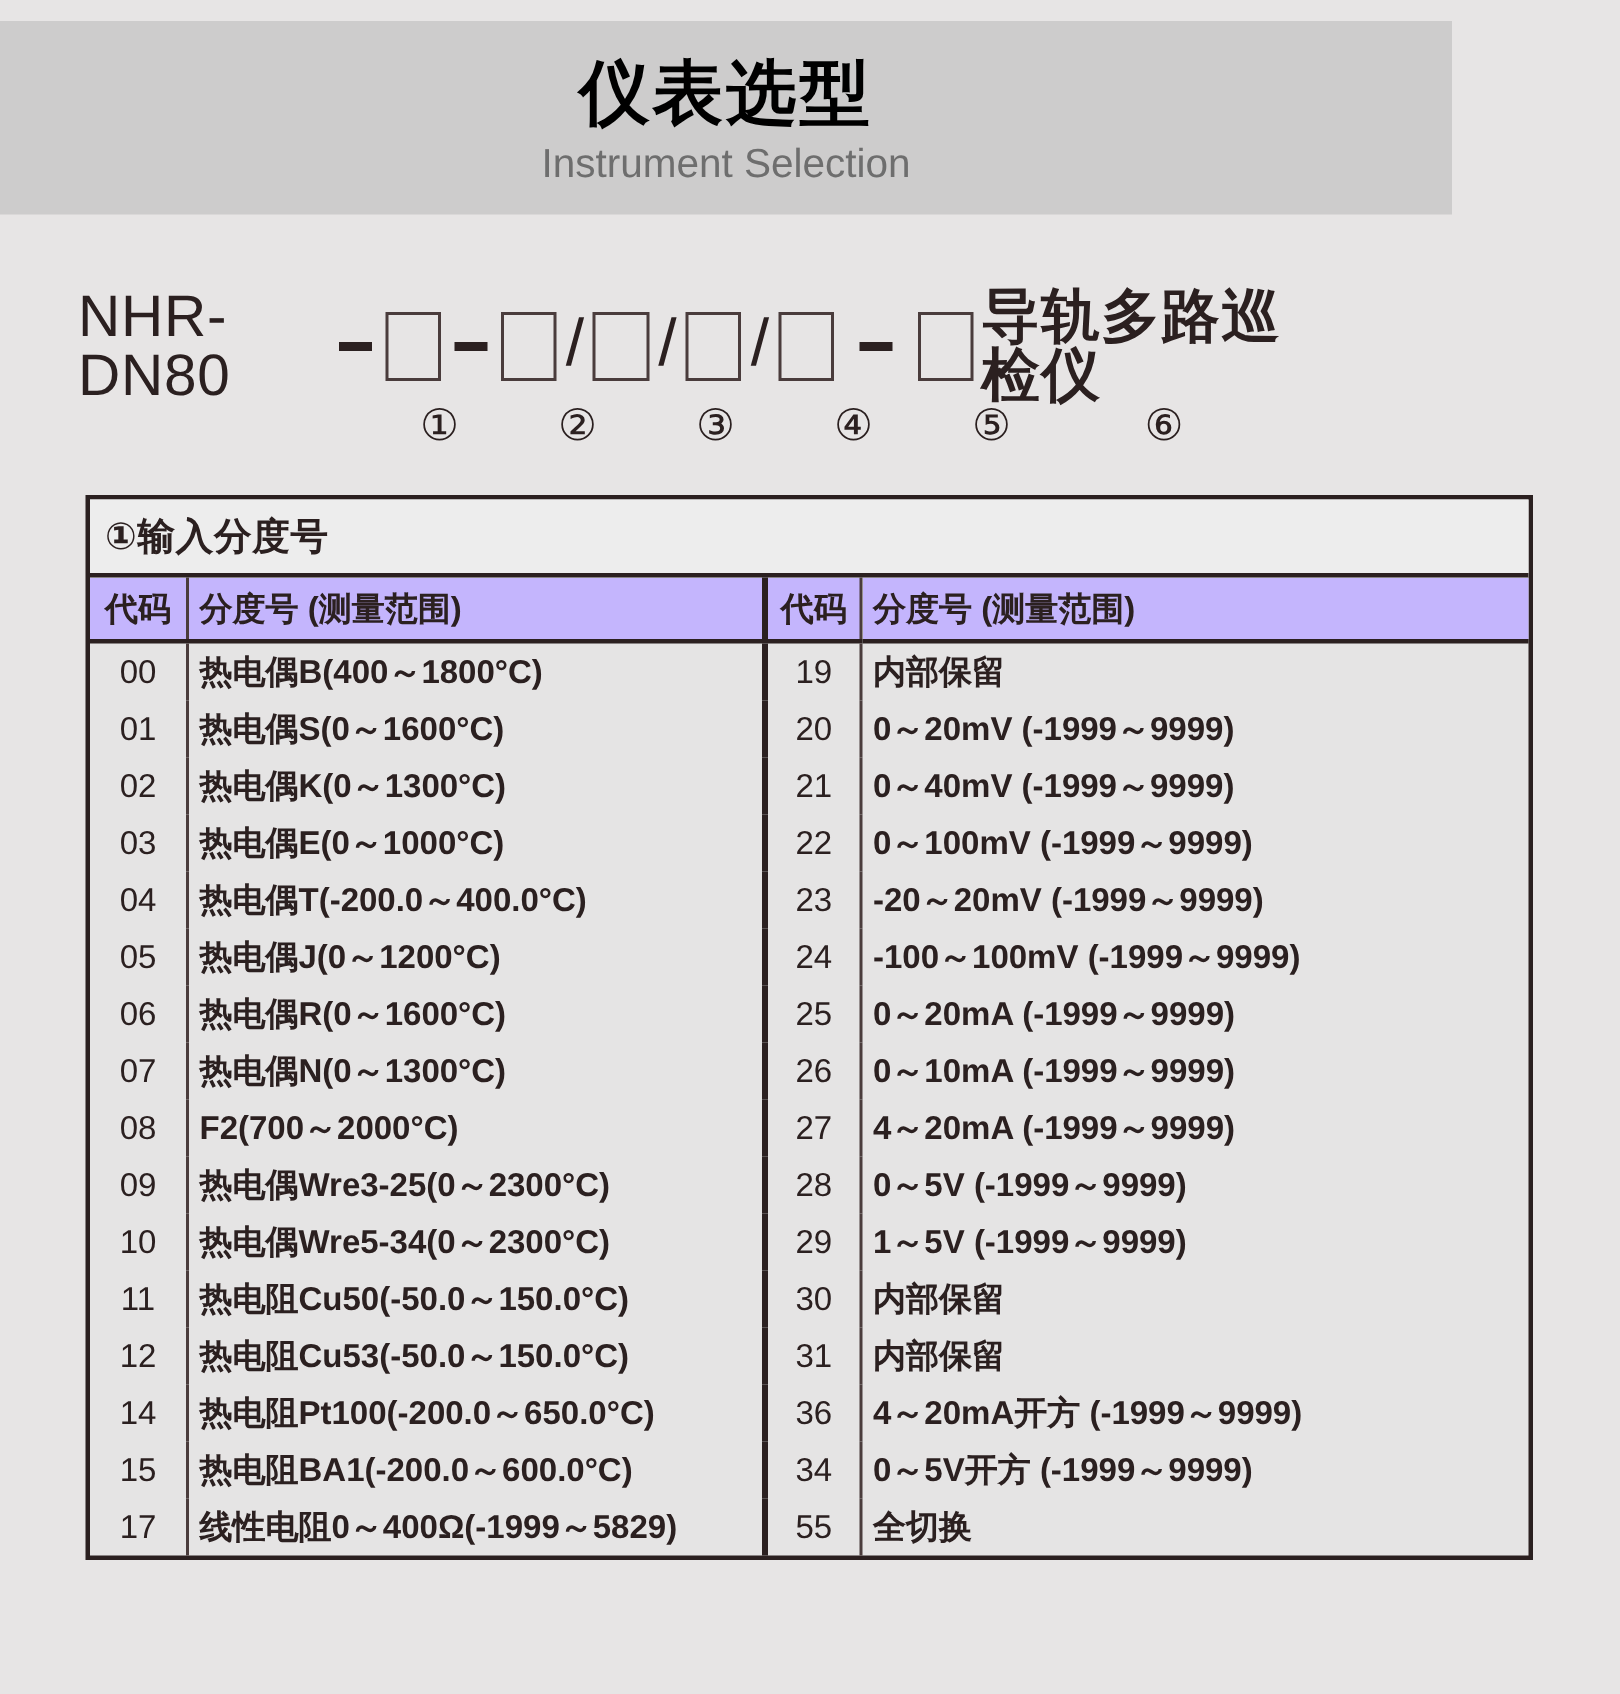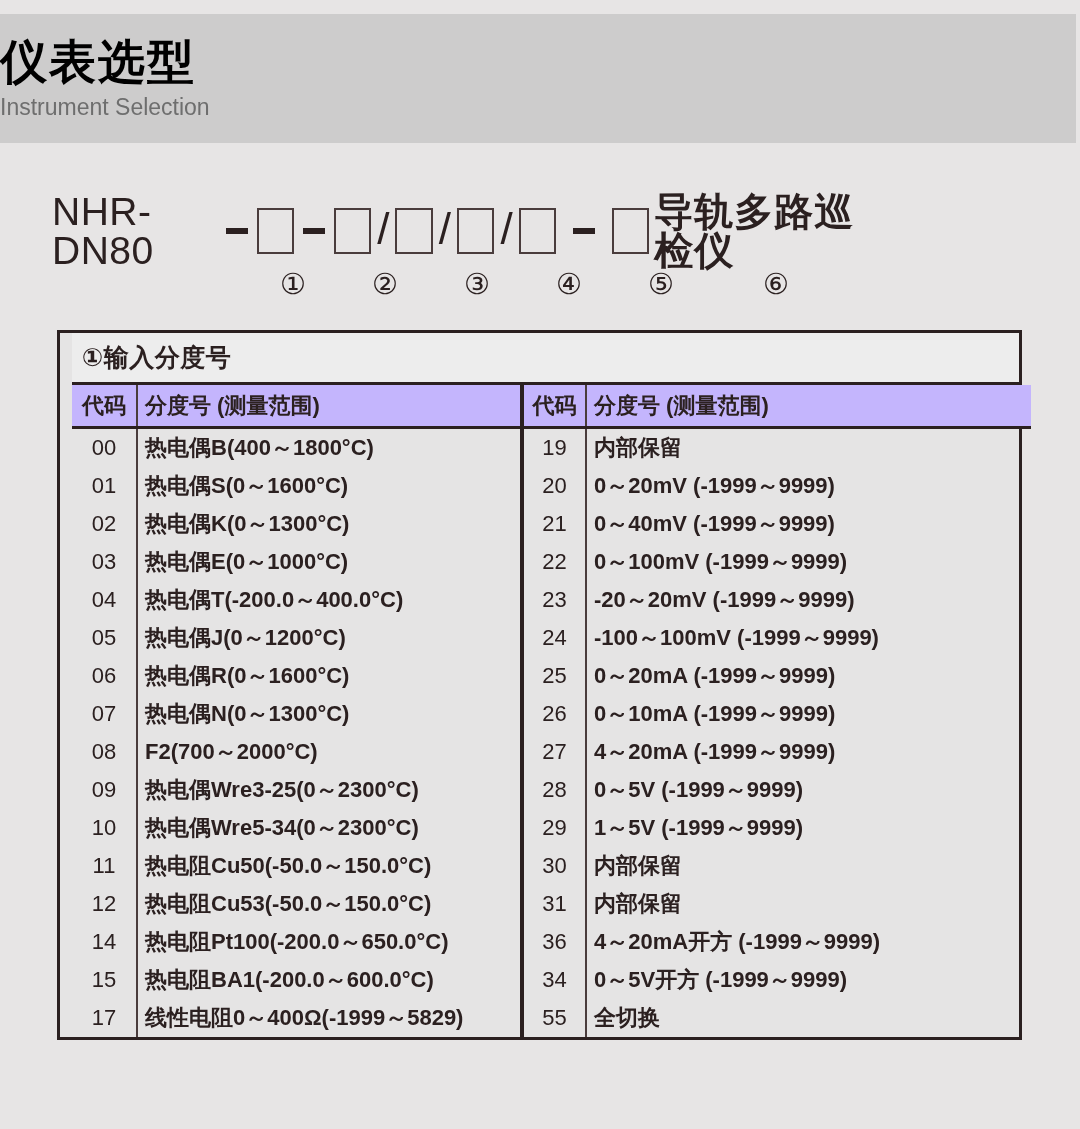--- a/index.html
+++ b/index.html
@@ -14,37 +14,37 @@
     font-family: "Liberation Sans", "DejaVu Sans", sans-serif;
     color: #2b2020;
     -webkit-font-smoothing: antialiased;
   }
 
   
   .banner {
     position: absolute;
     left: 0;
     top: 14px;
-    width: 1076px;
+    width: 968px;
     height: 129px;
     background: #cdcccc;
     box-sizing: border-box;
-    text-align: left;
+    text-align: center;
   }
   .banner-title {
     font-size: 47px;
     font-weight: 700;
     color: #000000;
     letter-spacing: 2px;
     line-height: 1;
     padding-top: 24px;
     font-family: "Liberation Sans", "DejaVu Sans", sans-serif;
   }
   .banner-subtitle {
-    font-size: 23px;
+    font-size: 27px;
     color: #6e6e6e;
     line-height: 1;
     padding-top: 11px;
     letter-spacing: 0px;
   }
 
   
   .model-area {
     position: absolute;
     left: 0;
@@ -117,21 +117,20 @@
 
   
   .table-wrap {
     position: absolute;
     left: 57px;
     top: 330px;
     width: 965px;
     border: 3px solid #2b2020;
     box-sizing: border-box;
     background: #e5e4e4;
-    padding-left: 12px;
   }
   .section-head {
     height: 52px;
     background: #ededed;
     border-bottom: 3px solid #2b2020;
     display: flex;
     align-items: center;
     padding-left: 10px;
     box-sizing: border-box;
     font-size: 25px;

